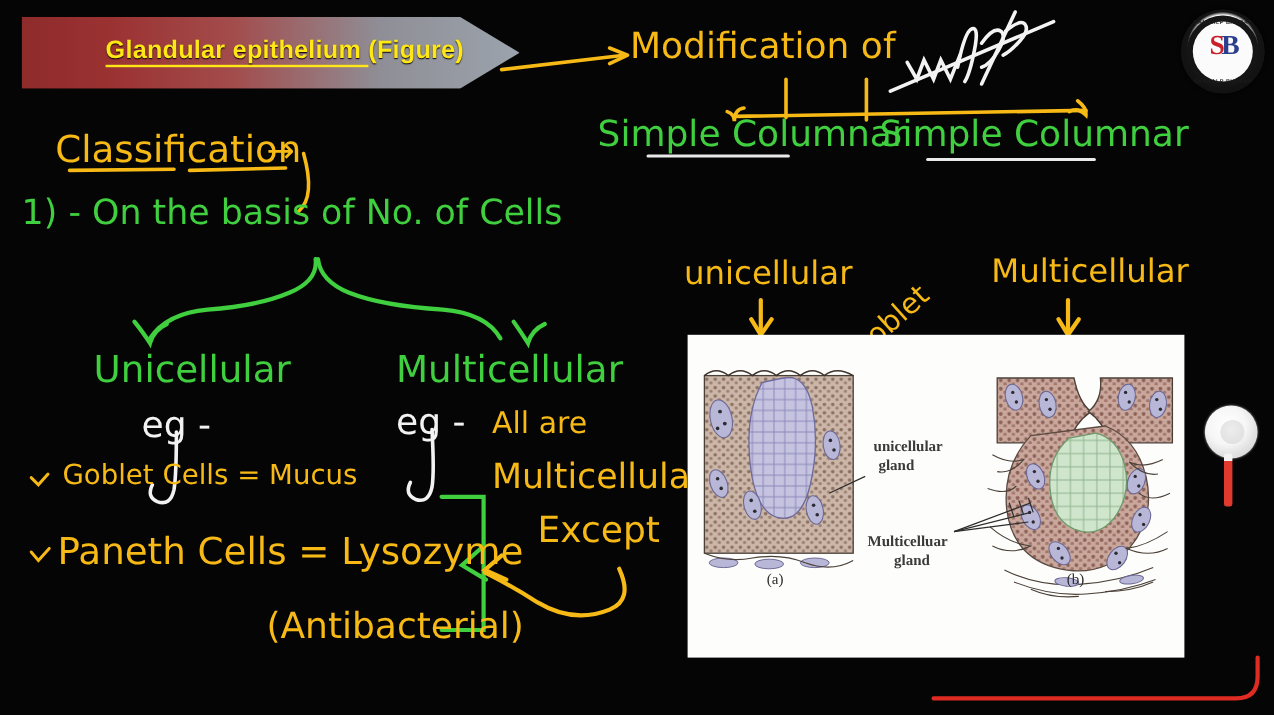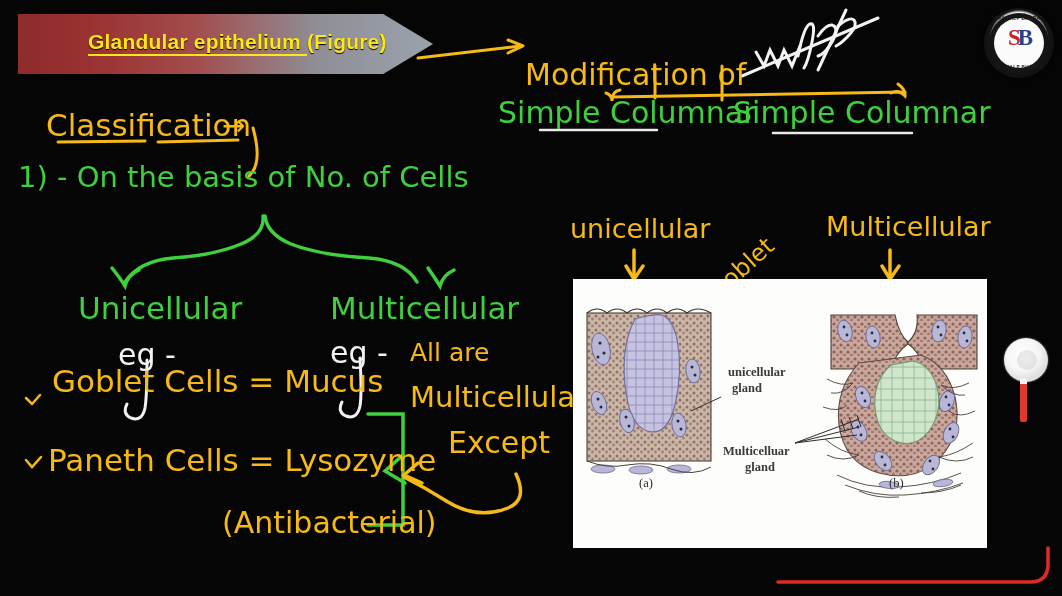--- a/index.html
+++ b/index.html
@@ -161,38 +161,38 @@
     <g stroke="#eaeaea" stroke-width="2.5" fill="none" stroke-linecap="round">
       <path d="M540 130 L657 130"></path>
       <path d="M773 133 L912 133"></path>
     </g>
 
     <g>
       <path d="M778 582 L1030 582 q18 0 18 -18 L1048 548" stroke="#e02b23" stroke-width="3.5" fill="none" stroke-linecap="round"></path>
     </g>
   </svg>
 
-  <div class="hw gold" style="left:525px;top:24px;font-size:30px;margin-top:36px;">Modification of</div>
+  <div class="hw gold" style="left:525px;top:24px;font-size:30px;">Modification of</div>
   <div class="hw grn" style="left:498px;top:98px;font-size:30px;">Simple Columnar</div>
   <div class="hw grn" style="left:733px;top:98px;font-size:30px;">Simple Columnar</div>
 
   <div class="hw gold" style="left:46px;top:110px;font-size:31px;">Classification</div>
   <div class="hw gold" style="left:222px;top:112px;font-size:28px;">→</div>
   <div class="hw grn" style="left:18px;top:163px;font-size:29px;">1) - On the basis of  No. of  Cells</div>
 
   <div class="hw grn" style="left:78px;top:293px;font-size:31px;">Unicellular</div>
   <div class="hw grn" style="left:330px;top:293px;font-size:31px;">Multicellular</div>
 
   <div class="hw wht" style="left:118px;top:340px;font-size:30px;">eg -</div>
   <div class="hw wht" style="left:330px;top:338px;font-size:30px;">eg -</div>
   <div class="hw gold" style="left:410px;top:340px;font-size:25px;">All are</div>
   <div class="hw gold" style="left:410px;top:383px;font-size:29px;">Multicellular</div>
   <div class="hw gold" style="left:448px;top:428px;font-size:30px;">Except</div>
 
-  <div class="hw gold" style="left:52px;top:366px;font-size:31px;">Goblet Cells = Mucus</div>
+  <div class="hw gold" style="left:52px;top:385px;font-size:23px;">Goblet Cells = Mucus</div>
   <div class="hw gold" style="left:222px;top:508px;font-size:30px;">(Antibacterial)</div>
   <div class="hw gold" style="left:48px;top:445px;font-size:31px;">Paneth Cells = Lysozyme</div>
 
   <div class="hw gold" style="left:570px;top:215px;font-size:27px;">unicellular</div>
   <div class="hw gold" style="left:826px;top:213px;font-size:27px;">Multicellular</div>
   <div class="hw gold" style="left:722px;top:278px;font-size:24px;transform:rotate(-42deg);transform-origin:left bottom;">goblet</div>
 
   <div id="figbox">
     <svg viewBox="0 0 414 269" style="position:absolute;left:0;top:0;width:414px;height:269px;">
       <defs>

